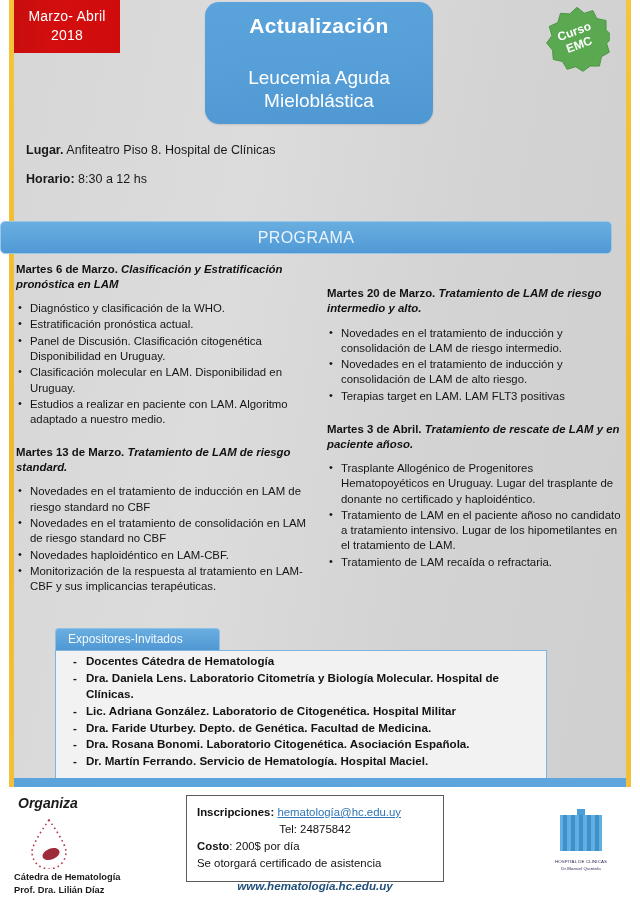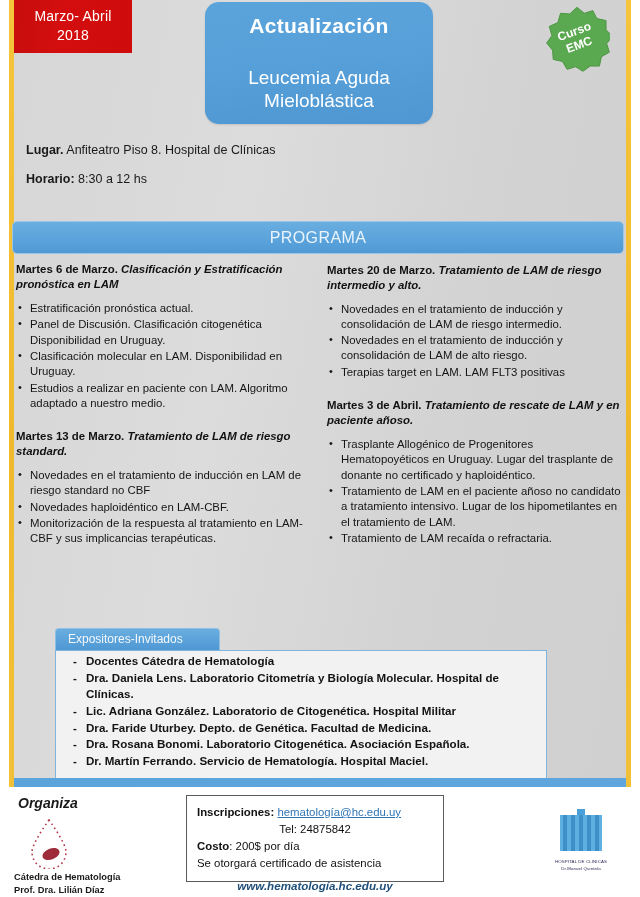--- a/index.html
+++ b/index.html
@@ -24,21 +24,21 @@
   .edge-white { position: absolute; top: 0; bottom: 0; width: 9px; background:#ffffff; }
   .edge-white.left { left: 0; }
   .edge-white.right { right: 0; }
   .edge-gold-bottom {
     position: absolute; left: 9px; right: 9px; bottom: 2px; height: 4px;
     background: linear-gradient(90deg,#f6c53b,#f0b92c);
   }
 
   
   .date-box {
-    position: absolute; left: 14px; top: 0; width: 118px; height: 53px;
+    position: absolute; left: 14px; top: 0; width: 106px; height: 53px;
     background: linear-gradient(95deg,#c70d0d 0%, #d40e0e 40%, #cf0b0b 100%);
     color: #ffffff; text-align: center;
     font-size: 14px; line-height: 1.35; padding-top: 7px;
     letter-spacing: .2px;
   }
   .title-box {
     position: absolute; left: 205px; top: 2px; width: 228px; height: 122px;
     background: linear-gradient(175deg,#5ba3db 0%, #569fd8 50%, #4e97d2 100%);
     border-radius: 14px;
     color: #ffffff; text-align: center;
@@ -60,21 +60,21 @@
 
   
   .venue {
     position: absolute; left: 26px; top: 143px; font-size: 12.5px; color: #1a1a1a;
   }
   .venue .row { margin-bottom: 15px; }
   .venue b { font-weight: bold; }
 
   
   .programa {
-    position: absolute; left: 12px; top: 221px; width: 612px; height: 33px;
+    position: absolute; left: 0; top: 221px; width: 612px; height: 33px;
     background: linear-gradient(180deg,#6aaee0 0%, #5ba3db 55%, #5099d5 100%);
     border: 1px solid #9cc6e6; border-radius: 5px;
     color: #eaf4fc; font-size: 16px; text-align: center; line-height: 32px;
     letter-spacing: .4px;
   }
 
   
   .cols { position: absolute; left: 16px; top: 262px; width: 608px; display: flex; gap: 14px; align-items: center; }
   .col { width: 297px; }
   .sess-title {
@@ -190,34 +190,36 @@
 
   <div class="cols">
 
     <div class="col">
       <div>
         <div class="sess-title">
           <span>Martes 6 de Marzo.</span>
           <em>Clasificación y Estratificación pronóstica en LAM</em>
         </div>
         <ul class="blist">
+          <li>Diagnóstico y clasificación de la WHO.</li>
           <li>Estratificación pronóstica actual.</li>
           <li>Panel de Discusión. Clasificación citogenética Disponibilidad en Uruguay.</li>
           <li>Clasificación molecular en LAM. Disponibilidad en Uruguay.</li>
           <li>Estudios a realizar en paciente con LAM. Algoritmo adaptado a nuestro medio.</li>
         </ul>
       </div>
       <div class="gap"></div>
       <div>
         <div class="sess-title">
           <span>Martes 13 de Marzo.</span>
           <em>Tratamiento de LAM de riesgo standard.</em>
         </div>
         <ul class="blist">
           <li>Novedades en el tratamiento de inducción en LAM de riesgo standard no CBF</li>
+          <li>Novedades en el tratamiento de consolidación en LAM de riesgo standard no CBF</li>
           <li>Novedades haploidéntico en LAM-CBF.</li>
           <li>Monitorización de la respuesta al tratamiento en LAM-CBF y sus implicancias terapéuticas.</li>
         </ul>
       </div>
     </div>
 
     <div class="col">
       <div>
         <div class="sess-title">
           <span>Martes 20 de Marzo.</span>

